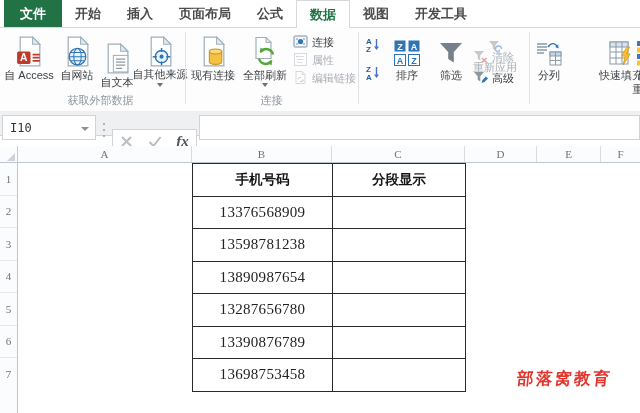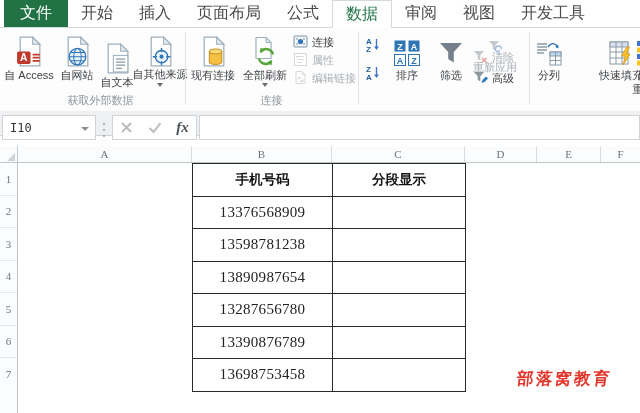--- a/index.html
+++ b/index.html
@@ -2,21 +2,21 @@
 <html><head>
 <meta charset="utf-8">
 <style>
   html,body{margin:0;padding:0;}
   body{width:640px;height:413px;overflow:hidden;position:relative;background:#fff;
        font-family:"Liberation Sans",sans-serif;-webkit-font-smoothing:antialiased;}
 
   
   .tabbar{position:absolute;top:0;left:0;right:0;height:27px;background:#fff;
           border-bottom:1px solid #d5d9dc;display:flex;align-items:stretch;z-index:6;}
-  .tab{display:flex;align-items:center;padding:0 13px;font-size:16px;color:#4a4a4a;white-space:nowrap;cursor:default;}
+  .tab{display:flex;align-items:center;padding:0 13px;font-size:13px;color:#4a4a4a;white-space:nowrap;cursor:default;font-weight:bold;}
   .tab.file{background:#217346;color:#fff;margin-left:4px;padding:0 16px;}
   .tab.selected{background:#fff;color:#217346;border:1px solid #d5d9dc;border-bottom:none;margin-bottom:-1px;}
 
   
   .ribbon{position:absolute;top:28px;left:0;right:0;height:83px;background:#fdfdfe;
           border-bottom:1px solid #d2d6da;}
   .gsep{position:absolute;top:4px;height:72px;width:1px;background:#e1e4e7;}
   .glabel{position:absolute;bottom:3px;font-size:11px;color:#8e959b;text-align:center;white-space:nowrap;}
   .bigbtn{position:absolute;top:3px;height:64px;display:flex;flex-direction:column;align-items:center;
           font-size:11px;color:#3d4043;white-space:nowrap;cursor:default;}
@@ -32,21 +32,21 @@
 
   
   .fbar{position:absolute;top:111px;left:0;right:0;height:25px;background:#eef0f1;border-bottom:1px solid #cfd4d8;box-sizing:border-box;}
   .namebox{position:absolute;left:2px;top:4px;width:94px;height:25px;background:#fff;border:1px solid #d0d4d8;
            box-sizing:border-box;display:flex;align-items:center;}
   .namebox .txt{margin-left:7px;font-family:"DejaVu Sans Mono",monospace;font-size:12px;color:#333;}
   .nbcaret{position:absolute;right:6px;top:11px;width:0;height:0;border-left:4px solid transparent;
            border-right:4px solid transparent;border-top:4px solid #8b9196;}
   .dots{position:absolute;left:103px;top:12px;width:2px;height:2px;border-radius:50%;background:#9aa0a5;
         box-shadow:0 6px 0 #9aa0a5,0 12px 0 #9aa0a5;}
-  .fxbox{position:absolute;left:112px;top:4px;width:85px;height:25px;background:#fff;border:1px solid #d0d4d8;
+  .fxbox{position:absolute;left:112px;top:18px;width:85px;height:25px;background:#fff;border:1px solid #d0d4d8;
          box-sizing:border-box;display:flex;align-items:center;justify-content:space-around;}
   .fxlbl{font-family:"Liberation Serif",serif;font-style:italic;font-weight:bold;font-size:15px;color:#4d5358;}
   .finput{position:absolute;left:199px;top:4px;right:0;height:25px;background:#fff;border:1px solid #d0d4d8;
           box-sizing:border-box;font-size:12px;color:#333;display:flex;align-items:center;padding-left:4px;}
 
   
   .colhdr{position:absolute;top:146px;left:0;right:0;height:17px;background:#fbfcfd;
           border-bottom:1px solid #bfc5ca;box-sizing:border-box;}
   .ch{position:absolute;top:0;height:16px;display:flex;align-items:center;justify-content:center;
       border-right:1px solid #d8dcdf;box-sizing:border-box;
@@ -74,21 +74,20 @@
 </head>
 <body>
 
 <div class="tabbar">
   <div class="tab file">文件</div>
   <div class="tab">开始</div>
   <div class="tab">插入</div>
   <div class="tab">页面布局</div>
   <div class="tab">公式</div>
   <div class="tab selected">数据</div>
-  <div class="tab">审阅</div>
   <div class="tab">视图</div>
   <div class="tab">开发工具</div>
 </div>
 
 <div class="ribbon">
 
   <div class="bigbtn" style="left:2px;width:54px;">
     <span class="ic">
       <svg width="27" height="31" viewBox="0 0 26 30">
         <path d="M4 1h12l7 7v21H4z" fill="#fff" stroke="#9fb0bc" stroke-width="1.2"></path>

